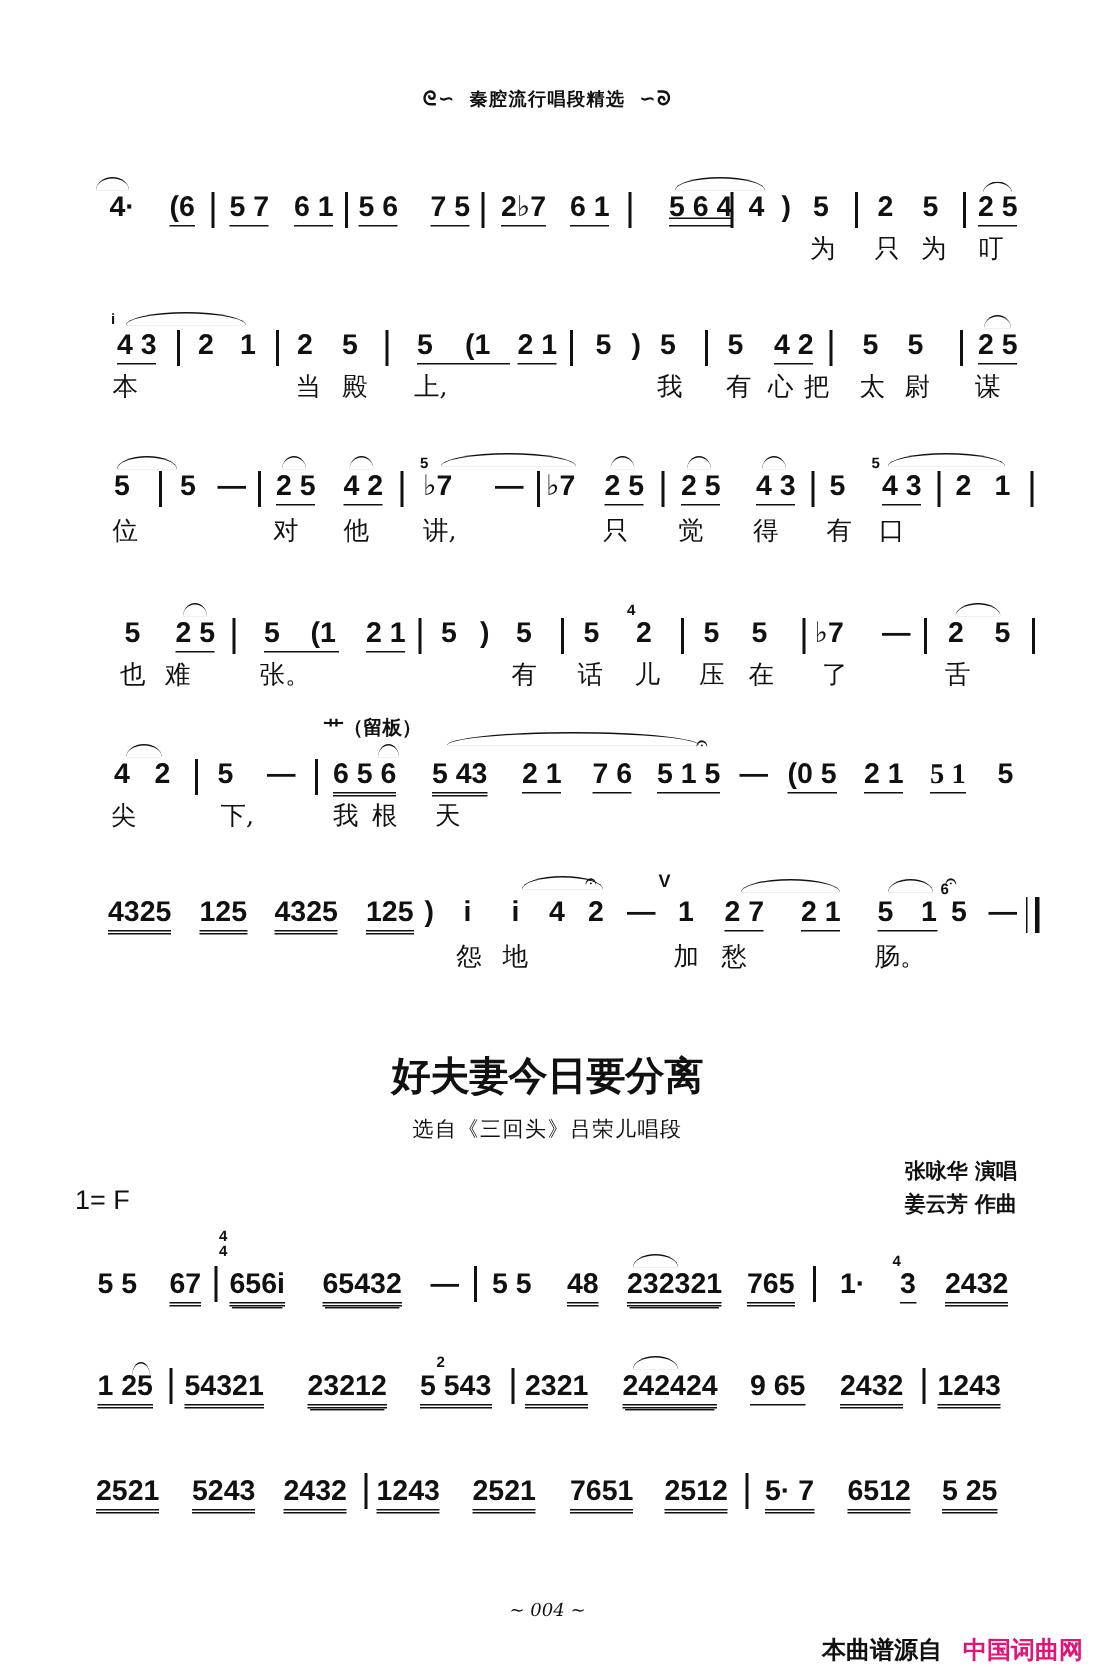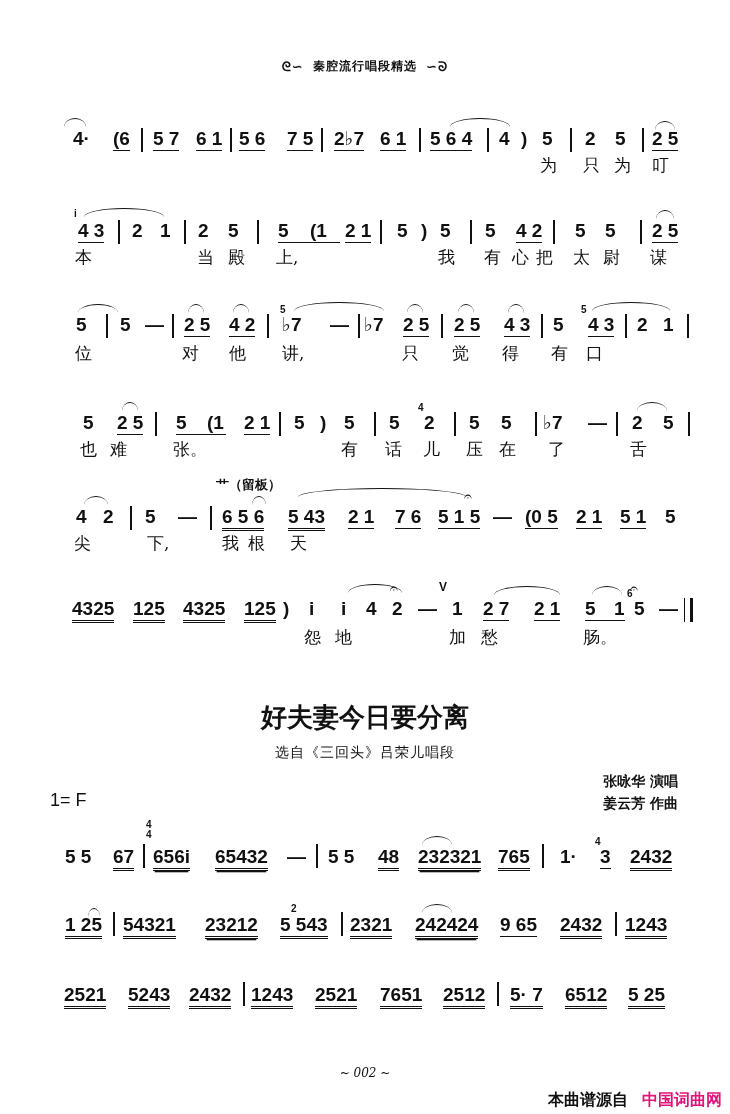--- a/index.html
+++ b/index.html
@@ -48,21 +48,21 @@
   <span class="tok u1" style="left:153px; top:10px;">5 7</span>
   <span class="tok u1" style="left:196px; top:10px;">6 1</span>
   <div class="bar" style="left:230px; top:10px;"></div>
   <span class="tok u1" style="left:239px; top:10px;">5 6</span>
   <span class="tok u1" style="left:287px; top:10px;">7 5</span>
   <div class="bar" style="left:321px; top:10px;"></div>
   <span class="tok u1" style="left:334px; top:10px;">2♭7</span>
   <span class="tok u1" style="left:380px; top:10px;">6 1</span>
   <div class="bar" style="left:419px; top:10px;"></div>
   <div class="slur" style="left:450px; top:0px; width:60px;"></div>
-  <span class="tok u1" style="left:430px; top:10px;">5 6 4</span>
+  <span class="tok u1" style="left:446px; top:10px;text-decoration:underline;">5 6 4</span>
   <div class="bar" style="left:487px; top:10px;"></div>
   <span class="tok" style="left:499px; top:10px;">4</span>
   <span class="tok" style="left:521px; top:10px;">)</span>
   <span class="tok" style="left:542px; top:10px;">5</span>
   <div class="bar" style="left:570px; top:10px;"></div>
   <span class="tok" style="left:585px; top:10px;">2</span>
   <span class="tok" style="left:615px; top:10px;">5</span>
   <div class="bar" style="left:642px; top:10px;"></div>
   <div class="slur" style="left:655px; top:3px; width:20px;"></div>
   <span class="tok u1" style="left:652px; top:10px;">2 5</span>
@@ -209,21 +209,21 @@
   <span class="tok u2" style="left:222px; top:30px;">6 5 6</span>
   <div class="slur" style="left:298px; top:12px; width:168px;"></div>
   <span class="tok u2" style="left:288px; top:30px;">5 43</span>
   <span class="tok u1" style="left:348px; top:30px;">2 1</span>
   <span class="tok u1" style="left:395px; top:30px;">7 6</span>
   <span class="ferm" style="left:464px; top:12px;">𝄐</span>
   <span class="tok u1" style="left:438px; top:30px;">5 1 5</span>
   <span class="tok" style="left:493px; top:30px;">—</span>
   <span class="tok u1" style="left:525px; top:30px;">(0 5</span>
   <span class="tok u1" style="left:576px; top:30px;">2 1</span>
-  <span class="tok u1" style="left:620px; top:30px;">5 1</span>
+  <span class="tok u1" style="left:620px; top:30px;font-family:Liberation Serif, serif;">5 1</span>
   <span class="tok" style="left:665px; top:30px;">5</span>
   <span class="lyr" style="left:74px; top:56px;">尖</span>
   <span class="lyr" style="left:147px; top:56px;">下,</span>
   <span class="lyr" style="left:222px; top:56px;">我</span>
   <span class="lyr" style="left:248px; top:56px;">根</span>
   <span class="lyr" style="left:290px; top:56px;">天</span>
 </div>
 
 <div class="line" style="top:582px;">
   <span class="tok u2" style="left:72px; top:16px;">4325</span>
@@ -313,16 +313,16 @@
   <span class="tok u2" style="left:251px; top:12px;">1243</span>
   <span class="tok u2" style="left:315px; top:12px;">2521</span>
   <span class="tok u2" style="left:380px; top:12px;">7651</span>
   <span class="tok u2" style="left:443px; top:12px;">2512</span>
   <div class="bar" style="left:497px; top:10px;"></div>
   <span class="tok u2" style="left:510px; top:12px;">5· 7</span>
   <span class="tok u2" style="left:565px; top:12px;">6512</span>
   <span class="tok u2" style="left:628px; top:12px;">5 25</span>
 </div>
 
-<div class="pagenum">~ 002 ~</div>
+<div class="pagenum">~ 004 ~</div>
 <div class="source">
   <span>本曲谱源自</span><span class="brand">中国词曲网</span>
 </div>
 
 </body></html>

